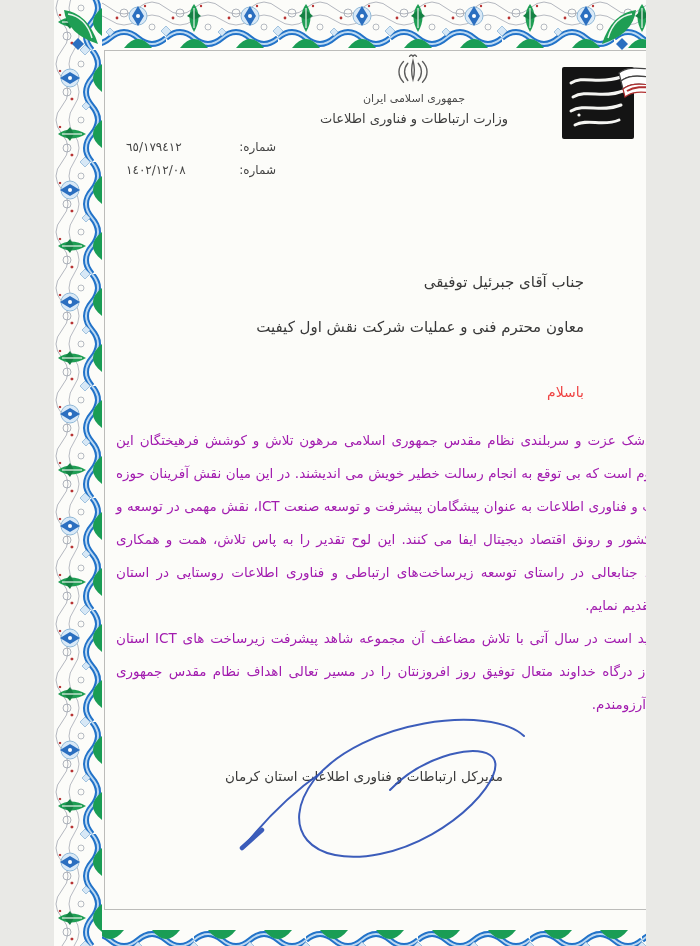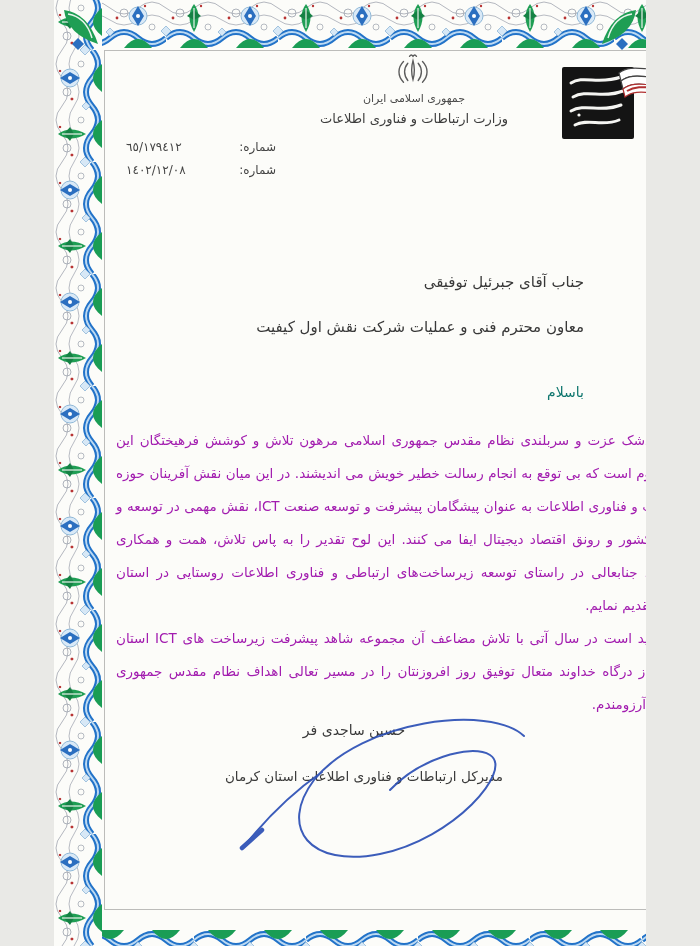--- a/index.html
+++ b/index.html
@@ -30,21 +30,21 @@
   .ministry-line { left:245px; top:111px; width:230px; font-size:13px; color:#3d3d3d; letter-spacing:-0.2px; }
 
   .refblock { left:72px; top:140px; width:150px; font-size:12px; color:#454545; }
   .refrow { display:flex; justify-content:space-between; direction:rtl; margin-bottom:9px; }
 
   .logo { left:505px; top:55px; }
   .office { left:412px; top:176px; width:236px; font-size:13px; line-height:25px; color:#3d3d3d; }
 
   .rcp-name  { right:62px; top:273px; font-size:15px; color:#383838;margin-left:18px; }
   .rcp-title { right:62px; top:318px; font-size:15px; color:#383838; }
-  .salutation{ right:62px; top:384px; font-size:14px; color:#0f766e; }
+  .salutation{ right:62px; top:384px; font-size:14px; color:#ef4444; }
 
   .body-text { left:62px; top:424px; width:576px; font-size:13.5px; line-height:33px;
                text-align:justify; color:#a21caf; }
   .body-text p { text-indent:32px; }
 
   .sig-name  { left:215px; top:722px; width:170px; font-size:14px; color:#3a3a3a; }
   .sig-title { left:160px; top:768px; width:300px; font-size:13.5px; color:#3a3a3a; }
   .sig-ink   { left:168px; top:698px; pointer-events:none; }
 </style>
 </head>
@@ -186,21 +186,20 @@
   <div class="abs rtl rcp-title">معاون محترم فنی و عملیات شرکت نقش اول کیفیت</div>
   <div class="abs rtl salutation">باسلام</div>
 
   
   <div class="abs rtl body-text">
     <p>بی‌شک عزت و سربلندی نظام مقدس جمهوری اسلامی مرهون تلاش و کوشش فرهیختگان این مرز و بوم است که بی توقع به انجام رسالت خطیر خویش می اندیشند. در این میان نقش آفرینان حوزه ارتباطات و فناوری اطلاعات به عنوان پیشگامان پیشرفت و توسعه صنعت ICT، نقش مهمی در توسعه و اعتلای کشور و رونق اقتصاد دیجیتال ایفا می کنند. این لوح تقدیر را به پاس تلاش، همت و همکاری ارزشمند جنابعالی در راستای توسعه زیرساخت‌های ارتباطی و فناوری اطلاعات روستایی در استان کرمان تقدیم نمایم.</p>
     <p>امید است در سال آتی با تلاش مضاعف آن مجموعه شاهد پیشرفت زیرساخت های ICT استان باشیم. از درگاه خداوند متعال توفیق روز افروزنتان را در مسیر تعالی اهداف نظام مقدس جمهوری اسلامی آرزومندم.</p>
   </div>
 
   
-  <div class="abs rtl center sig-name">حسین ساجدی فر</div>
   <div class="abs rtl center sig-title">مدیرکل ارتباطات و فناوری اطلاعات استان کرمان</div>
   <svg class="abs sig-ink" width="320" height="180" viewBox="0 0 320 180">
     <g fill="none" stroke="#2b4fb5" stroke-linecap="round" opacity="0.92">
       <path stroke-width="2" d="M302 38 C268 6 140 22 92 82 C56 130 88 170 158 156 C232 141 292 72 268 57 C248 45 196 62 168 92"></path>
       <path stroke-width="2" d="M24 146 C48 116 74 92 100 74"></path>
       <path stroke-width="4.5" d="M20 150 L40 132"></path>
     </g>
   </svg>
 
 </div>

